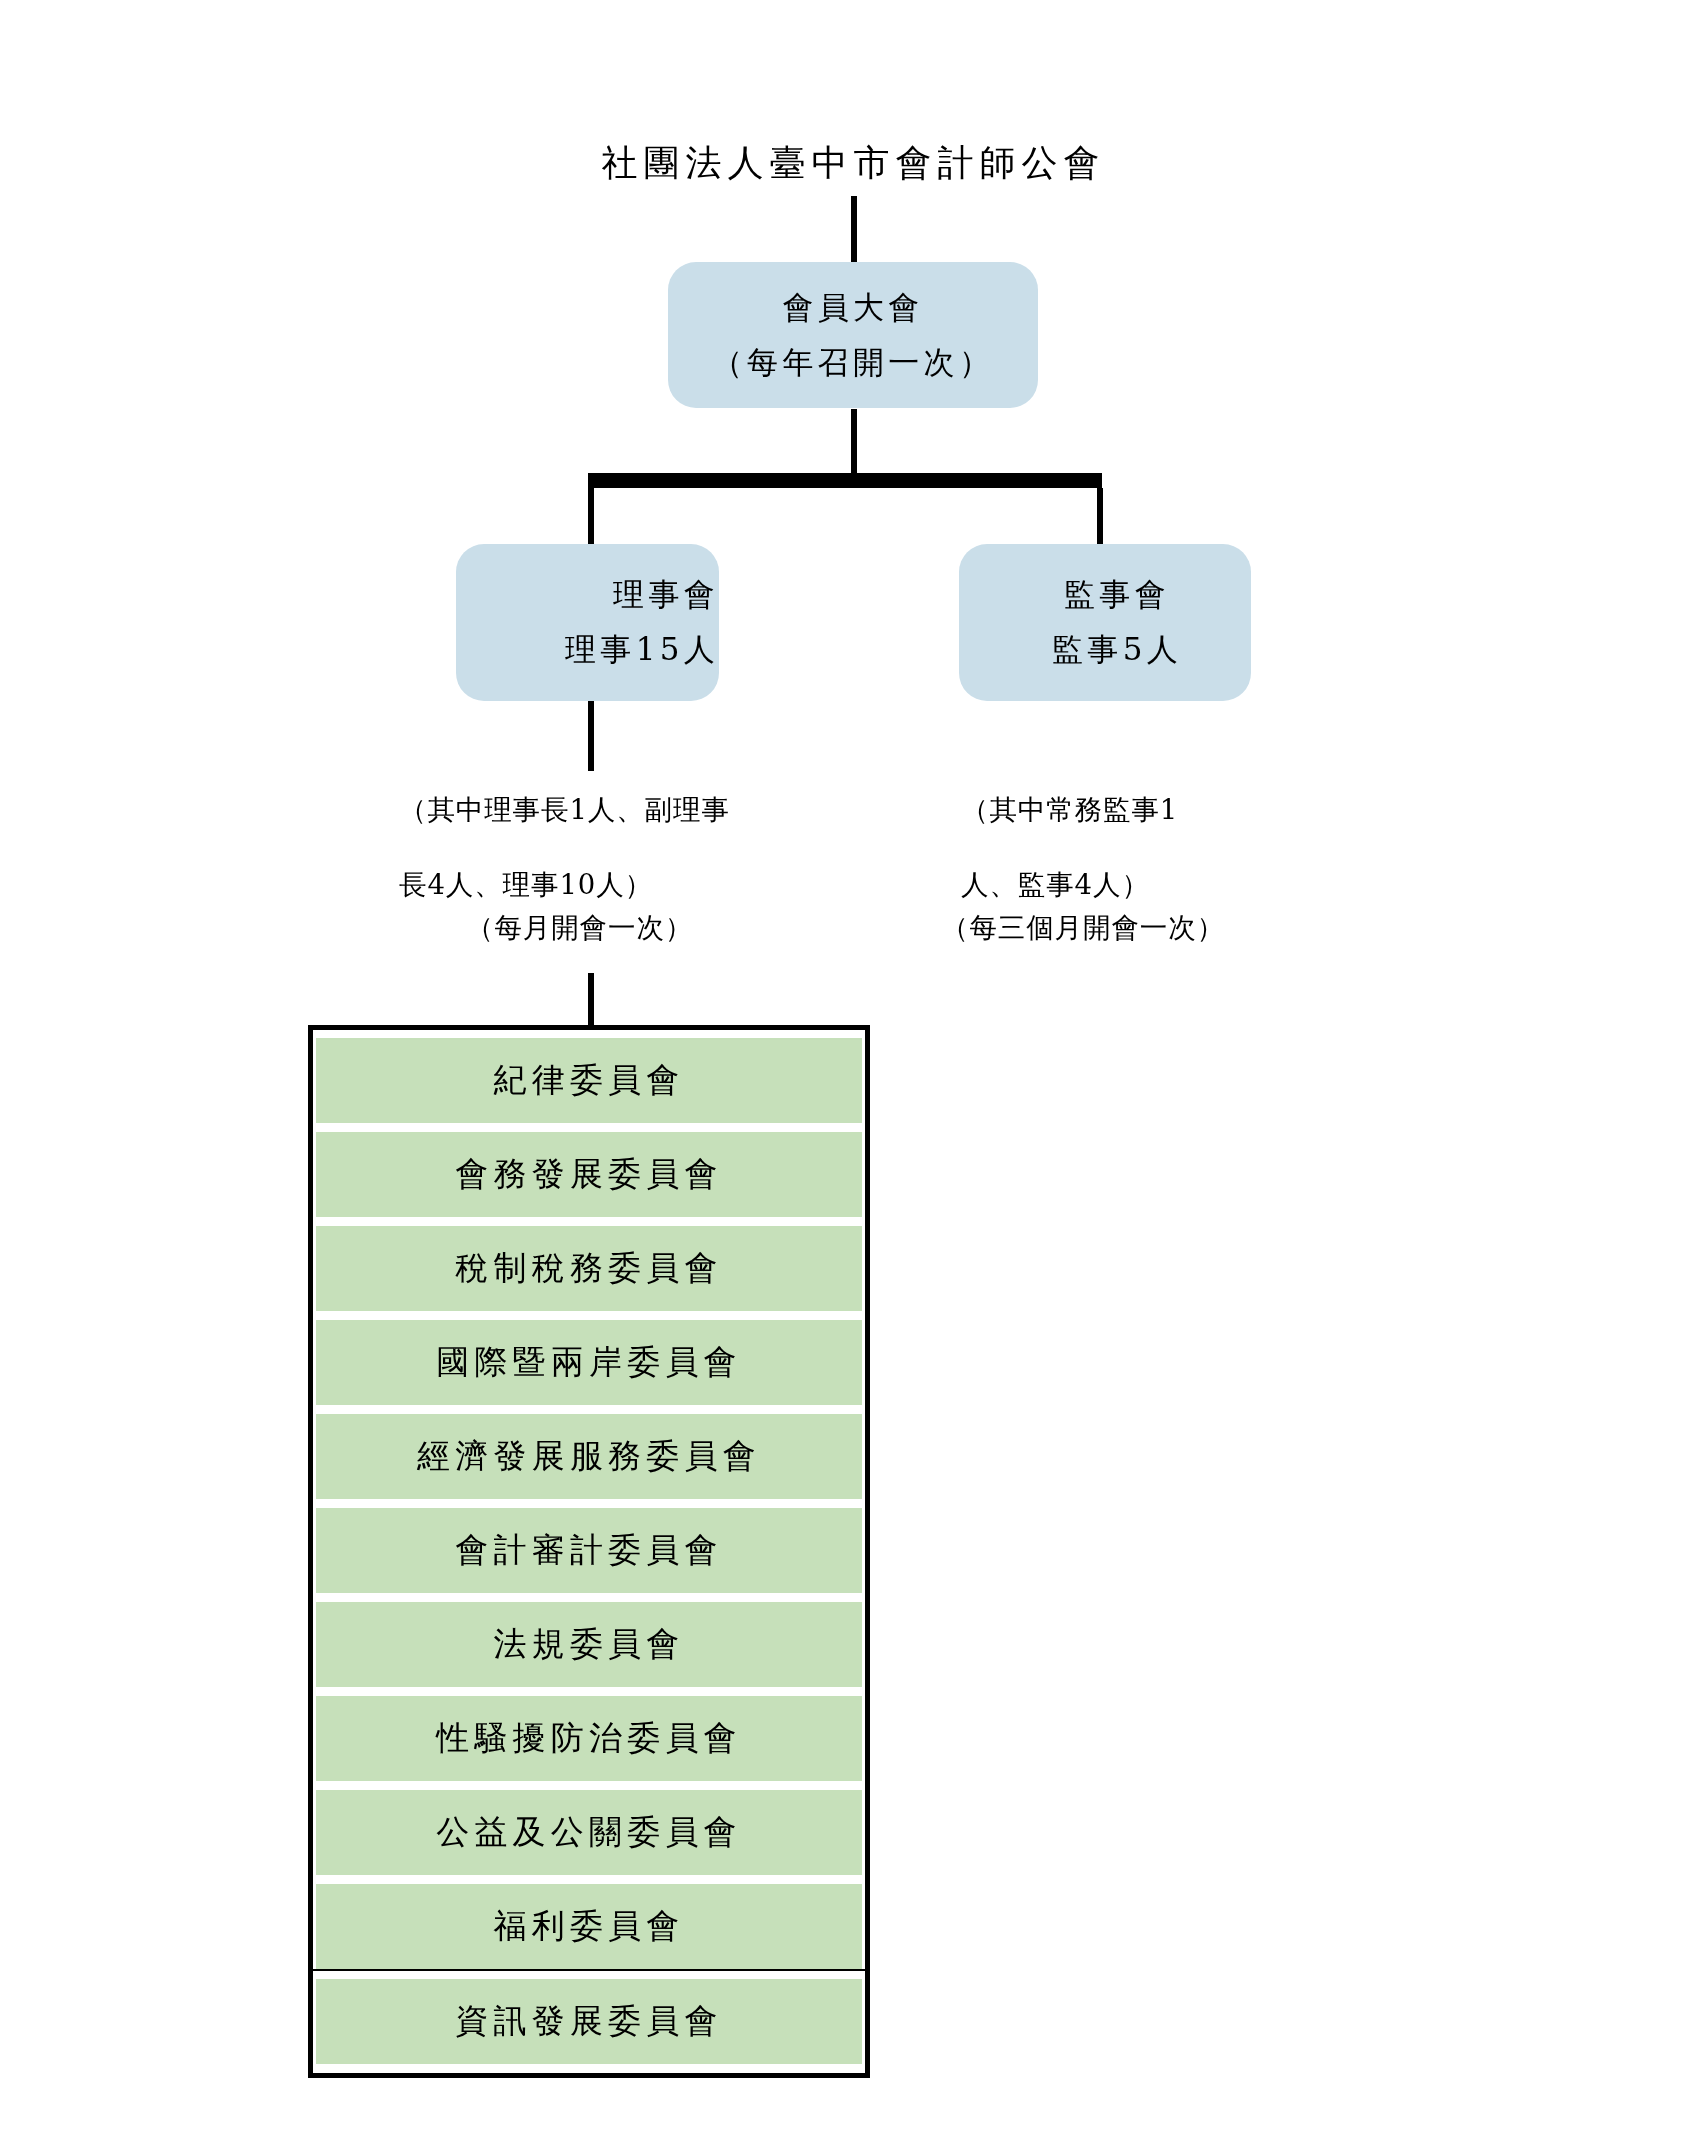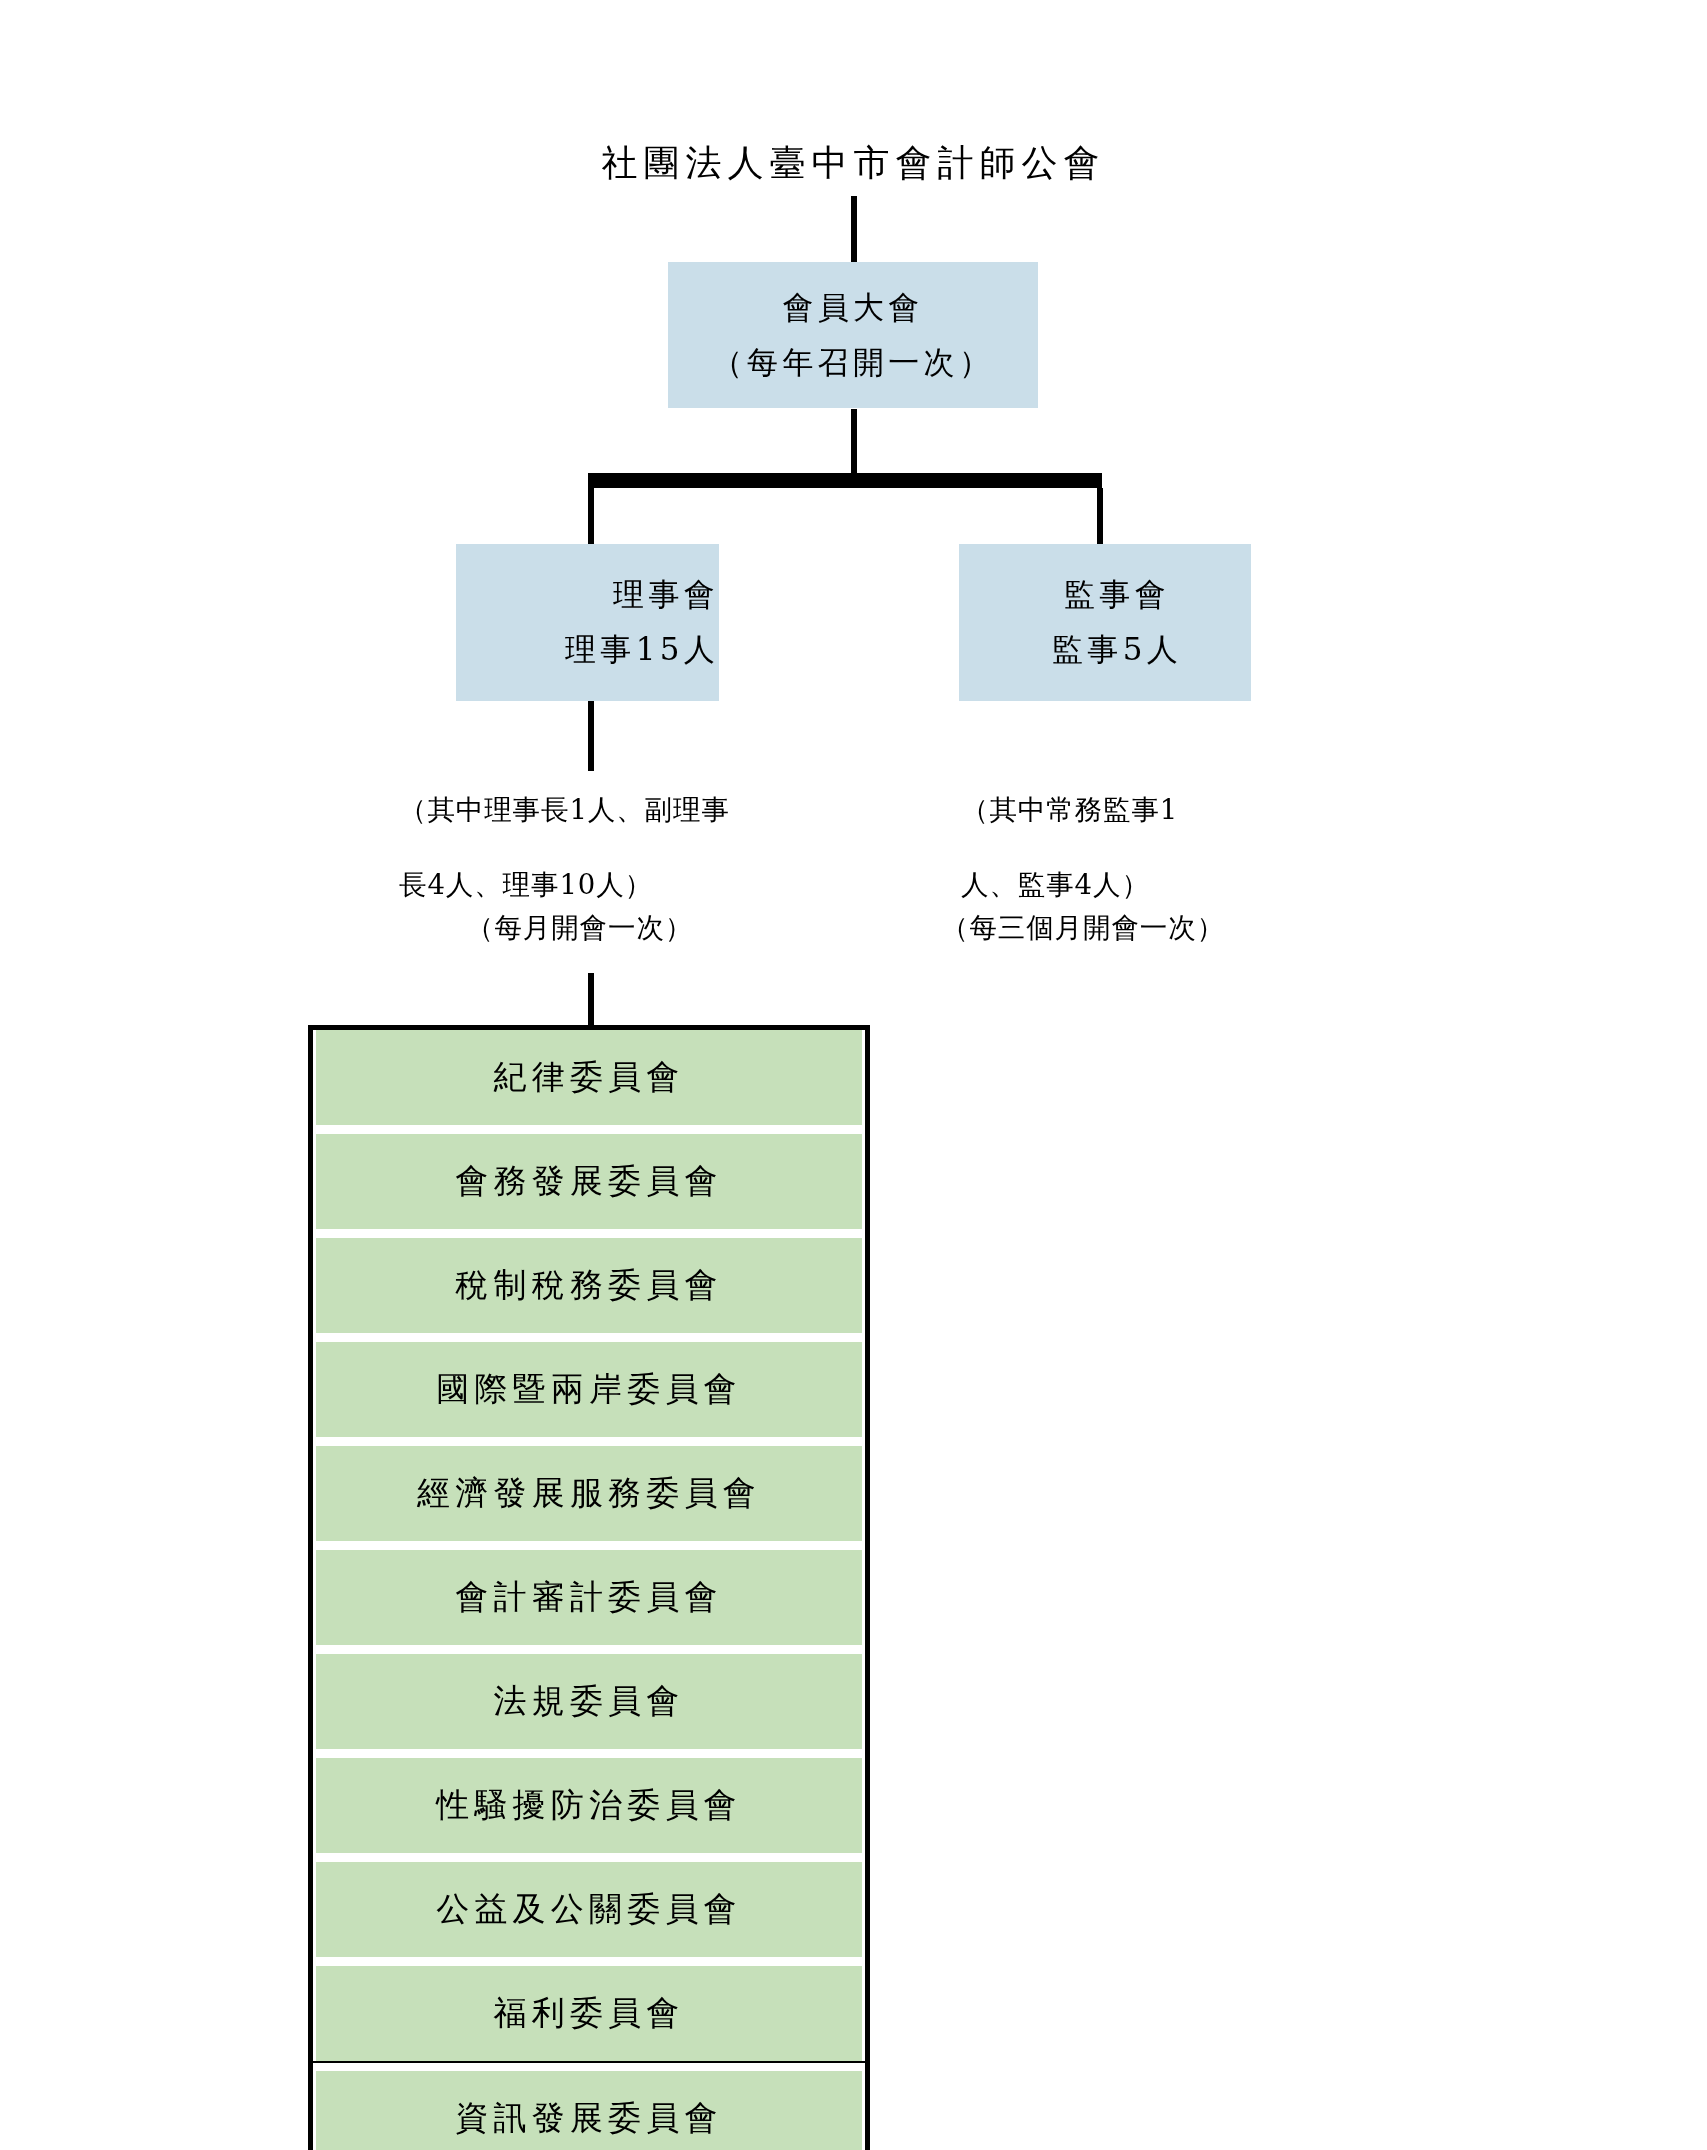--- a/index.html
+++ b/index.html
@@ -25,21 +25,21 @@
   .v3r{left:1097px;top:488px;width:6px;height:56px;}
   .v4{left:588px;top:701px;width:6px;height:70px;}
   .v5{left:588px;top:973px;width:6px;height:53px;}
   .box{
     position:absolute;
     background:#cadee9;
     display:flex;flex-direction:column;
     align-items:center;justify-content:center;
     row-gap:13px;
     font-size:31px;letter-spacing:4.3px;
-    text-align:center;white-space:nowrap;
+    text-align:center;white-space:nowrap;border-radius:28px;
   }
   .assembly{left:668px;top:262px;width:370px;height:146px;}
   .directors{left:456px;top:544px;width:263px;height:157px;align-items:flex-end;}
   .supervisors{left:959px;top:544px;width:268px;height:157px;padding-left:24px;}
   .note{
     position:absolute;
     font-size:27.5px;letter-spacing:0.9px;
     line-height:75px;
     white-space:nowrap;
   }
@@ -53,26 +53,27 @@
   .freq-dirs{left:466px;top:910px;font-family:Liberation Mono, monospace;}
   .freq-sups{left:941px;top:910px;}
   .panel{
     position:absolute;left:308px;top:1025px;width:562px;
     box-sizing:border-box;
     border:5.2px solid #000;
     padding:0 3.4px;
     background:#ffffff;
   }
   .crow{
-    height:95px;
+    height:85px;
     margin-bottom:9px;
     background:#c6e0ba;
     display:flex;align-items:center;justify-content:center;
     font-size:33px;letter-spacing:5.2px;
     white-space:nowrap;
+    margin-top:8px;
   }
   .crow.end-a{margin-bottom:0;}
   .divider{height:2.2px;background:#000;margin:0 -3.4px 7.7px -3.4px;}
 </style>
 </head>
 <body>
 
 <div class="canvas">
 
   <div class="title">社團法人臺中市會計師公會</div>

